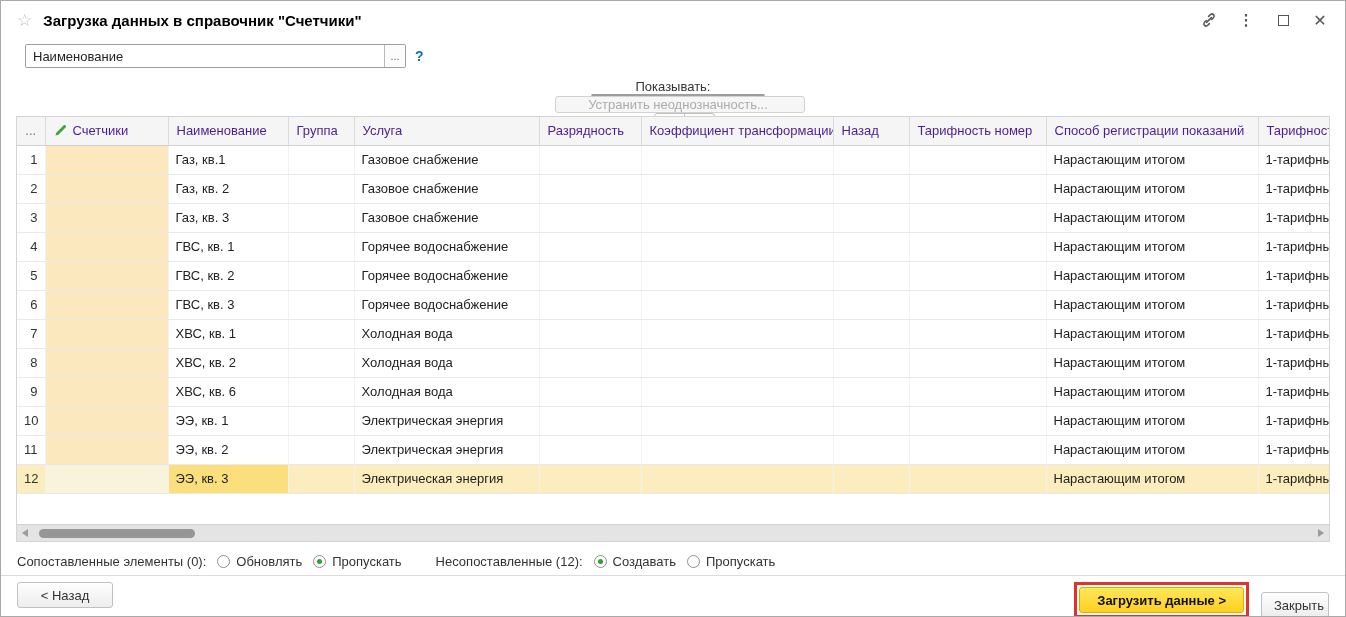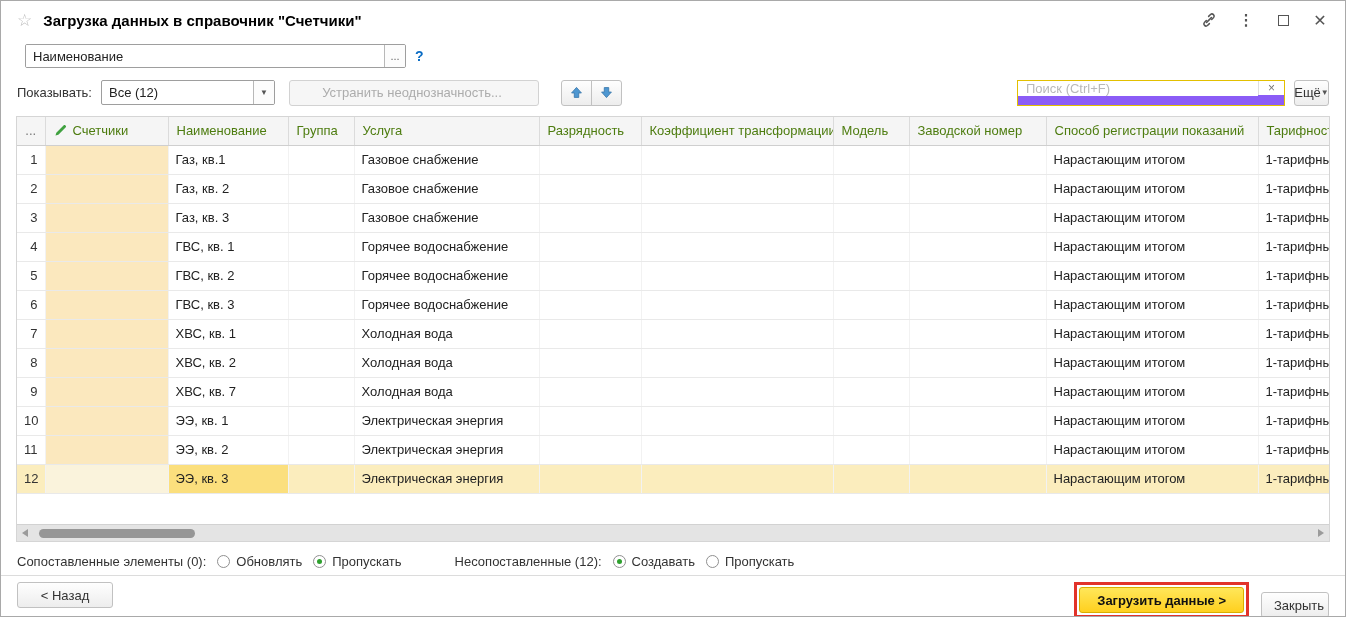--- a/index.html
+++ b/index.html
@@ -24,21 +24,21 @@
   .map-row label { white-space:nowrap; color:#333; }
   .combo { display:flex; align-items:stretch; width:381px; height:24px; margin-left:8px;
     border:1px solid #9E9E9E; border-radius:2px; background:#fff; overflow:hidden; }
   .combo input { flex:1; border:none; outline:none; padding:0 7px; font-size:13px;
     font-family:"Liberation Sans", sans-serif; color:#222; }
   .combo-btn { width:21px; border:none; border-left:1px solid #B8B8B8; background:#FCFCFC;
     color:#666; font-size:11px; cursor:pointer; display:flex; align-items:center; justify-content:center; }
   .help-link { margin-left:9px; color:#0A6CC4; font-weight:bold; font-size:14px; cursor:pointer; text-decoration:none; }
 
   
-  .toolbar { margin:10px 16px 0 16px; height:27px; display:flex; align-items:center; }
+  .toolbar { margin:10px 16px 0 16px; height:27px; display:flex; align-items:center;flex-direction:column; }
   .toolbar label { white-space:nowrap; }
   .select { display:flex; align-items:stretch; width:174px; height:25px; margin-left:9px;
     border:1px solid #9E9E9E; border-radius:2px; background:#fff; overflow:hidden; cursor:pointer;}
   .select-value { flex:1; display:flex; align-items:center; padding:0 7px; color:#222; white-space:nowrap; }
   .select-caret { width:21px; border-left:1px solid #B8B8B8; background:#FCFCFC; color:#555;
     font-size:8px; display:flex; align-items:center; justify-content:center; }
   .btn { height:26px; padding:0 12px; border:1px solid #C1C1C1; border-radius:3px;
     background:linear-gradient(#FEFEFE,#EDEDED); color:#333; font-size:13px;
     font-family:"Liberation Sans", sans-serif; cursor:pointer; white-space:nowrap; }
   .btn:disabled { color:#ACACAC; background:#F6F6F6; border-color:#D2D2D2; cursor:default;padding-left:8px; }
@@ -56,21 +56,21 @@
   .search-clear { width:26px; border:none; border-left:1px solid #DFDFDF; background:#fff;
     color:#777; font-size:12px; cursor:pointer; }
   .btn-more { margin-left:9px; width:35px; display:flex; align-items:center; justify-content:center; gap:0; }
   .more-caret { font-size:8px; color:#555; }
 
   
   .table-area { margin:10px 15px 0 15px; height:426px; border:1px solid #D5D5D5;
     position:relative; overflow:hidden; background:#fff; }
   table { border-collapse:collapse; table-layout:fixed; width:1381px; }
   th { height:28px; background:#F5F5F5; border-bottom:1px solid #CFCFCF; border-right:1px solid #DBDBDB;
-    font-weight:normal; color:#4d7c0f; text-align:left; padding:0 8px; white-space:nowrap; overflow:hidden;
+    font-weight:normal; color:#4c1d95; text-align:left; padding:0 8px; white-space:nowrap; overflow:hidden;
     font-size:13px; }
   th.h-num { text-align:center; color:#777; padding:0 4px; }
   .th-flex { display:flex; align-items:center; gap:6px; }
   td { height:29px; padding:0 7px; border-bottom:1px solid #E9E9E9; border-right:1px solid #F2F2F2;
     white-space:nowrap; overflow:hidden; color:#222; font-size:13px; }
   td.col-num { text-align:right; padding-right:7px; color:#333; }
   td.col-counter { background:#FBE8BE; }
   tr.sel td { background:#FBEDBD; }
   tr.sel td.col-counter { background:#FAF3DC; }
   tr.sel td.focus { background:#FBDF7D; }
@@ -85,21 +85,21 @@
     background:#969696; cursor:pointer; }
 
   
   .options-row { margin-top:9px; padding:0 16px; height:20px; display:flex; align-items:center; }
   .radio { width:13px; height:13px; border:1px solid #909090; border-radius:50%; background:#fff;
     position:relative; flex:0 0 auto; cursor:pointer; }
   .radio.checked::after { content:''; position:absolute; left:3px; top:3px; width:5px; height:5px;
     border-radius:50%; background:#2EA02E; }
   .radio-label { margin-left:6px; cursor:pointer; white-space:nowrap; }
   .opt-gap { margin-left:11px; }
-  .opt-group2 { margin-left:53px; }
+  .opt-group2 { margin-left:34px; }
   .opt-label { white-space:nowrap; }
 
   
   .buttons-row { margin:4px 0 0; border-top:1px solid #DCDCDC; padding:6px 16px 0;
     display:flex; align-items:flex-start; }
   .btn-back { width:96px; }
   .right-actions { margin-left:auto; display:flex; align-items:flex-end; }
   .annotation { border:3px solid #E2332A; padding:2px; display:inline-block; margin-right:12px; }
   .btn-load { height:26px; padding:0 17px; border:1px solid #D9AE00; border-radius:3px;
     background:linear-gradient(#FFE75A,#FFD01F); color:#111; font-weight:bold; font-size:13px;
@@ -195,22 +195,22 @@
                 <path d="M1.6 12.4 l0.9-3.1 8-8 c0.4-0.4 1.1-0.4 1.5 0 l0.7 0.7 c0.4 0.4 0.4 1.1 0 1.5 l-8 8 z" fill="#3FA13F"></path>
               </svg>
               <span>Счетчики</span>
             </span>
           </th>
           <th>Наименование</th>
           <th>Группа</th>
           <th>Услуга</th>
           <th>Разрядность</th>
           <th>Коэффициент трансформации</th>
-          <th>Модель</th>
-          <th>Заводской номер</th>
+          <th>Назад</th>
+          <th>Тарифность номер</th>
           <th>Способ регистрации показаний</th>
           <th>Тарифность</th>
         </tr>
       </thead>
       <tbody>
           <tr>
             <td class="col-num">1</td>
             <td class="col-counter"></td>
             <td class="col-name">Газ, кв.1</td>
             <td class="col-group"></td>
@@ -309,21 +309,21 @@
             <td class="col-digits"></td>
             <td class="col-coef"></td>
             <td class="col-model"></td>
             <td class="col-serial"></td>
             <td class="col-method">Нарастающим итогом</td>
             <td class="col-tariff">1-тарифный</td>
           </tr>
           <tr>
             <td class="col-num">9</td>
             <td class="col-counter"></td>
-            <td class="col-name">ХВС, кв. 7</td>
+            <td class="col-name">ХВС, кв. 6</td>
             <td class="col-group"></td>
             <td class="col-service">Холодная вода</td>
             <td class="col-digits"></td>
             <td class="col-coef"></td>
             <td class="col-model"></td>
             <td class="col-serial"></td>
             <td class="col-method">Нарастающим итогом</td>
             <td class="col-tariff">1-тарифный</td>
           </tr>
           <tr>

